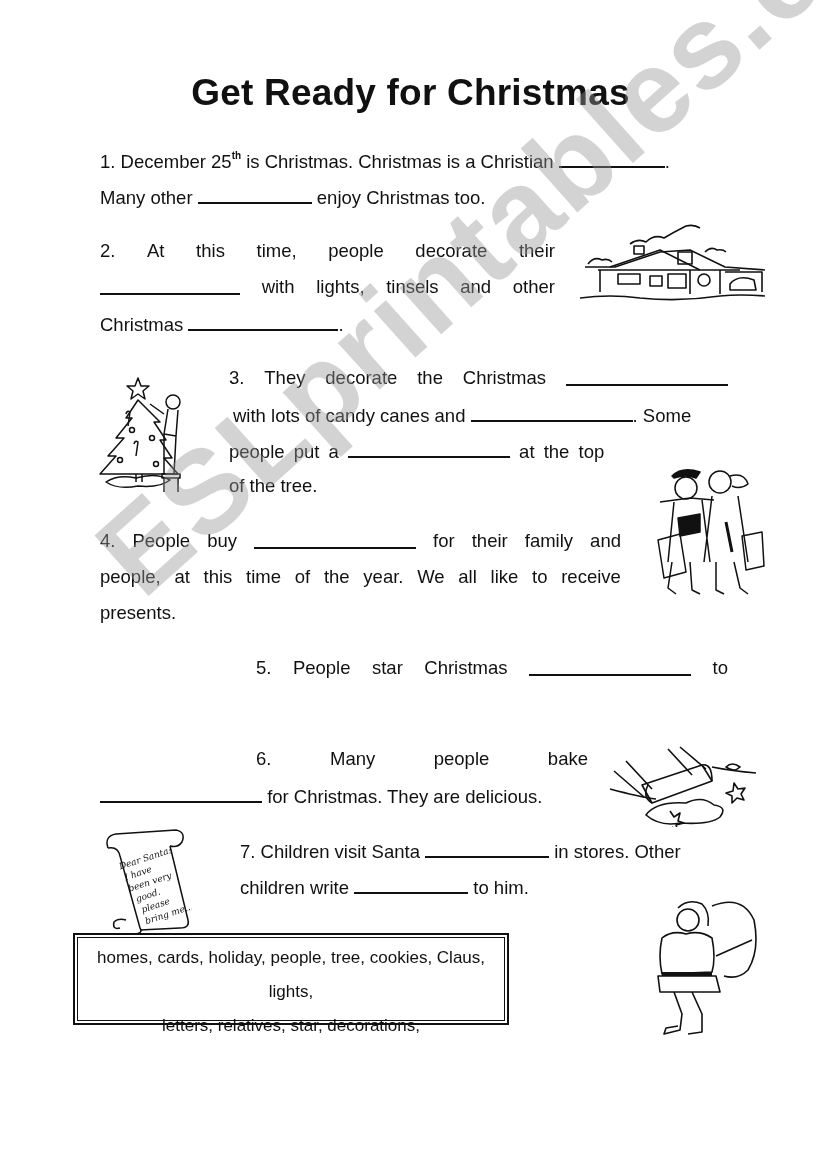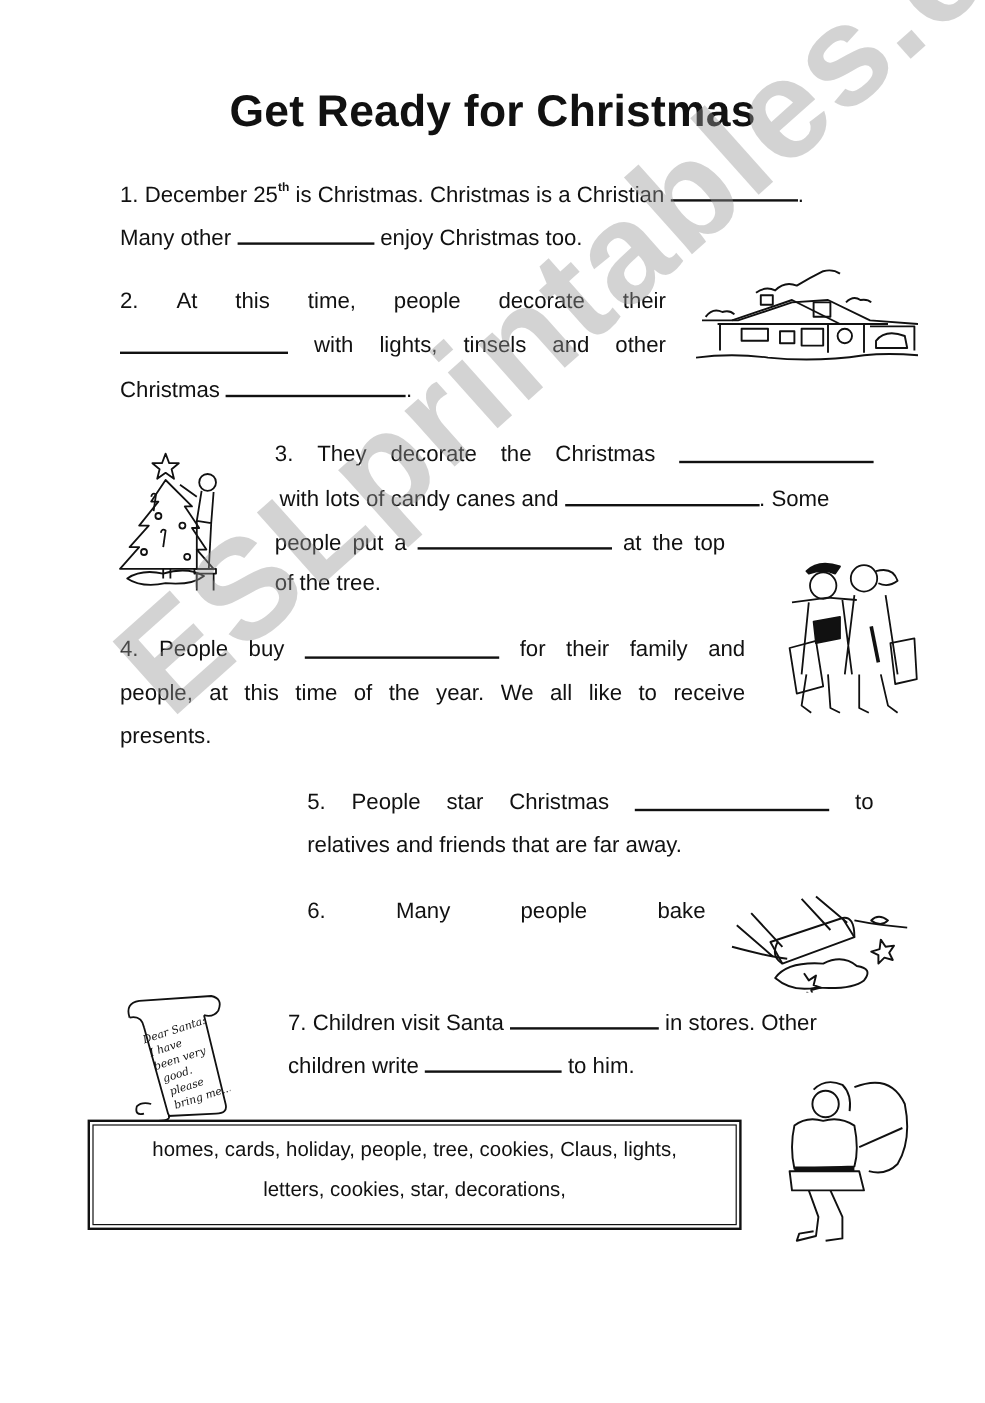--- a/index.html
+++ b/index.html
@@ -12,21 +12,21 @@
       position: absolute; left: 0; width: 821px; top: 72px; text-align: center;
       font-weight: bold; font-size: 37px; letter-spacing: 0.2px; color: #111;
     }
     .line { position: absolute; font-size: 18.5px; line-height: 24px; white-space: nowrap; }
     .just { display: flex; justify-content: space-between; }
     .blank { display: inline-block; border-bottom: 2px solid #111; height: 18px; vertical-align: baseline; }
     sup { font-size: 10px; vertical-align: 9px; line-height: 0; font-weight: bold; }
     .art { position: absolute; }
     .art svg { width: 100%; height: 100%; display: block; }
     .wordbox {
-      position: absolute; left: 73px; top: 933px; width: 545px; height: 92px;
+      position: absolute; left: 73px; top: 933px; width: 436px; height: 92px;
       border: 2px solid #111; box-sizing: border-box; padding: 2px;
     }
     .wordbox-inner {
       width: 100%; height: 100%; border: 1px solid #111; box-sizing: border-box;
       text-align: center; font-size: 17px; line-height: 34px; padding-top: 3px;
     }
     .watermark {
       position: absolute; left: 70px; top: 520px; width: 900px;
       transform-origin: 0 0; transform: rotate(-41.8deg);
       font-family: "Liberation Sans", sans-serif; font-weight: bold; font-size: 118px;
@@ -112,40 +112,42 @@
   <div class="line" style="left:100px; top:601px;">presents.</div>
 
   <div class="line just" style="left:256px; top:656px; width:472px;">
     <span>5.</span>
     <span>People</span>
     <span>star</span>
     <span>Christmas</span>
     <span class="blank" style="width:162px"></span>
     <span>to</span>
   </div>
-  <div class="line" style="left:256px; top:692px;">relatives and friends that are far away.</div>
 
   <div class="line just" style="left:256px; top:747px; width:332px;">
     <span>6.</span>
     <span>Many</span>
     <span>people</span>
     <span>bake</span>
   </div>
+  <div class="line" style="left:100px; top:783px;">
+    <span class="blank" style="width:162px"></span><span> for Christmas. They are delicious.</span>
+  </div>
 
   <div class="line" style="left:240px; top:838px;">
     <span>7. Children visit Santa </span><span class="blank" style="width:124px"></span><span> in stores. Other</span>
   </div>
   <div class="line" style="left:240px; top:874px;">
     <span>children write </span><span class="blank" style="width:114px"></span><span> to him.</span>
   </div>
 
   <div class="wordbox">
     <div class="wordbox-inner">
       <div>homes, cards, holiday, people, tree, cookies, Claus, lights,</div>
-      <div>letters, cookies, star,  decorations,</div>
+      <div>letters, relatives, star,  decorations,</div>
     </div>
   </div>
 
   <div class="art" style="left:580px; top:222px; width:185px; height:82px;">
     <svg viewBox="0 0 185 82" fill="none" stroke="#111" stroke-width="1.6" stroke-linejoin="round">
       <path d="M50 22 q8-6 16-2 q8-8 18-4 q10-6 22-12 q8-2 14 2"></path>
       <path d="M8 42 q6-8 14-4 q6-2 10 2"></path>
       <path d="M125 30 q6-6 12-2 q6-1 9 2"></path>
       <rect x="54" y="24" width="10" height="8"></rect>
       <path d="M5 45 L35 45 L80 30 L110 28 L145 45 L185 48"></path>

